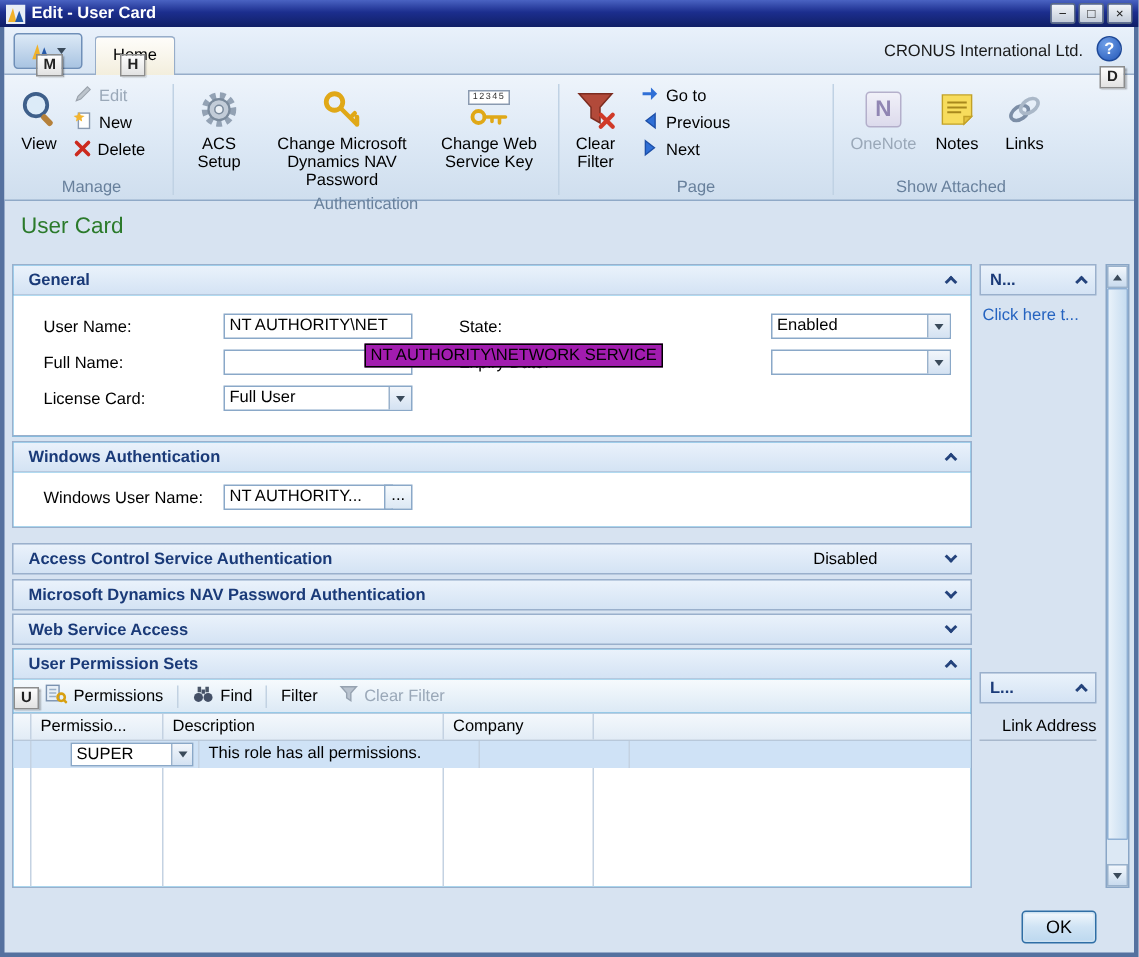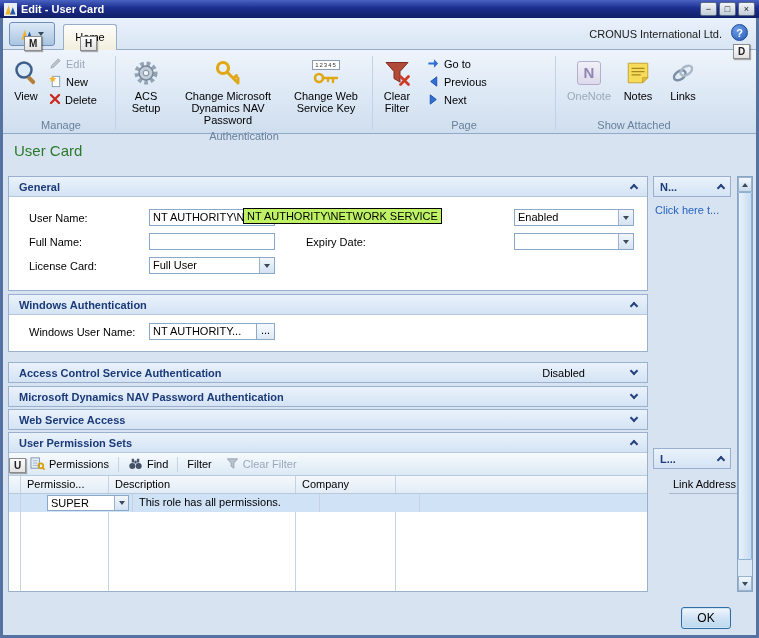--- a/index.html
+++ b/index.html
@@ -109,43 +109,43 @@
   .empty-area { position:relative; height:79px; }
   .vline { position:absolute; top:0; bottom:0; width:1px; background:#c4d2e2; }
 
   
   .side-pane { position:absolute; left:653px; top:176px; width:78px; height:416px; }
   .sp-head { height:21px; border:1px solid #9ab0cc; background:linear-gradient(#eaf2fb,#d4e3f4);
     display:flex; align-items:center; padding:0 6px; }
   .sp-title { font-weight:bold; font-size:11px; color:#1a3a78; }
   .sp-link { position:absolute; left:2px; top:28px; color:#2563c0; font-size:11px; }
   .lp-head { position:absolute; left:0; top:272px; width:78px; }
-  .lp-col { position:absolute; left:16px; top:300px; width:78px; height:18px; padding:2px 0 0 4px;
-    font-size:11px; border-bottom:1px solid #a8b8cc; }
+  .lp-col { position:absolute; left:0; top:300px; width:78px; height:18px; padding:2px 0 0 4px;
+    font-size:11px; border-bottom:1px solid #a8b8cc;text-align:right; }
 
   
   .vscroll { position:absolute; left:737px; top:176px; width:16px; height:416px;
     border:1px solid #8aa6c6; background:#dce8f4; }
   .sb-arrow { position:absolute; left:0; width:14px; height:15px; background:linear-gradient(#f2f7fc,#c9dbee);
     border:1px solid #9ab2cc; display:flex; align-items:center; justify-content:center; }
   .sb-up { top:0; }
   .sb-down { bottom:0; }
   .sb-thumb { position:absolute; left:0; top:15px; width:14px; height:368px;
     background:linear-gradient(90deg,#e9f2fa,#c6dcf0); border:1px solid #8fb0d4; border-radius:1px; }
 
   
   .ok-btn { position:absolute; left:681px; top:607px; width:50px; height:22px; border:1px solid #2f6ea5;
     border-radius:3px; background:linear-gradient(#f2f8fd,#cfe3f4 50%,#bcd8ef);
     text-align:center; line-height:20px; font-size:12px; box-shadow:0 0 0 1px #cde2f2 inset; }
 
   
   .keytip { position:absolute; z-index:90; background:linear-gradient(#fdfdfd,#e2e2e2);
     border:1px solid #8c8c8c; box-shadow:1px 1px 1px rgba(0,0,0,.3); font-size:10px; font-weight:bold;
     padding:0 4px; line-height:13px; color:#222; }
-  .tooltip { position:absolute; left:243px; top:208px; z-index:80; background:#bef264;
+  .tooltip { position:absolute; left:243px; top:229px; z-index:80; background:#a21caf;
     border:1px solid #000; font-size:11px; line-height:14px; padding:0 3px; white-space:nowrap; }
 </style>
 </head>
 <body>
 
 <div class="window">
 
   <div class="titlebar">
     <span class="ticon">
       <svg width="13" height="13" viewBox="0 0 14 14">

